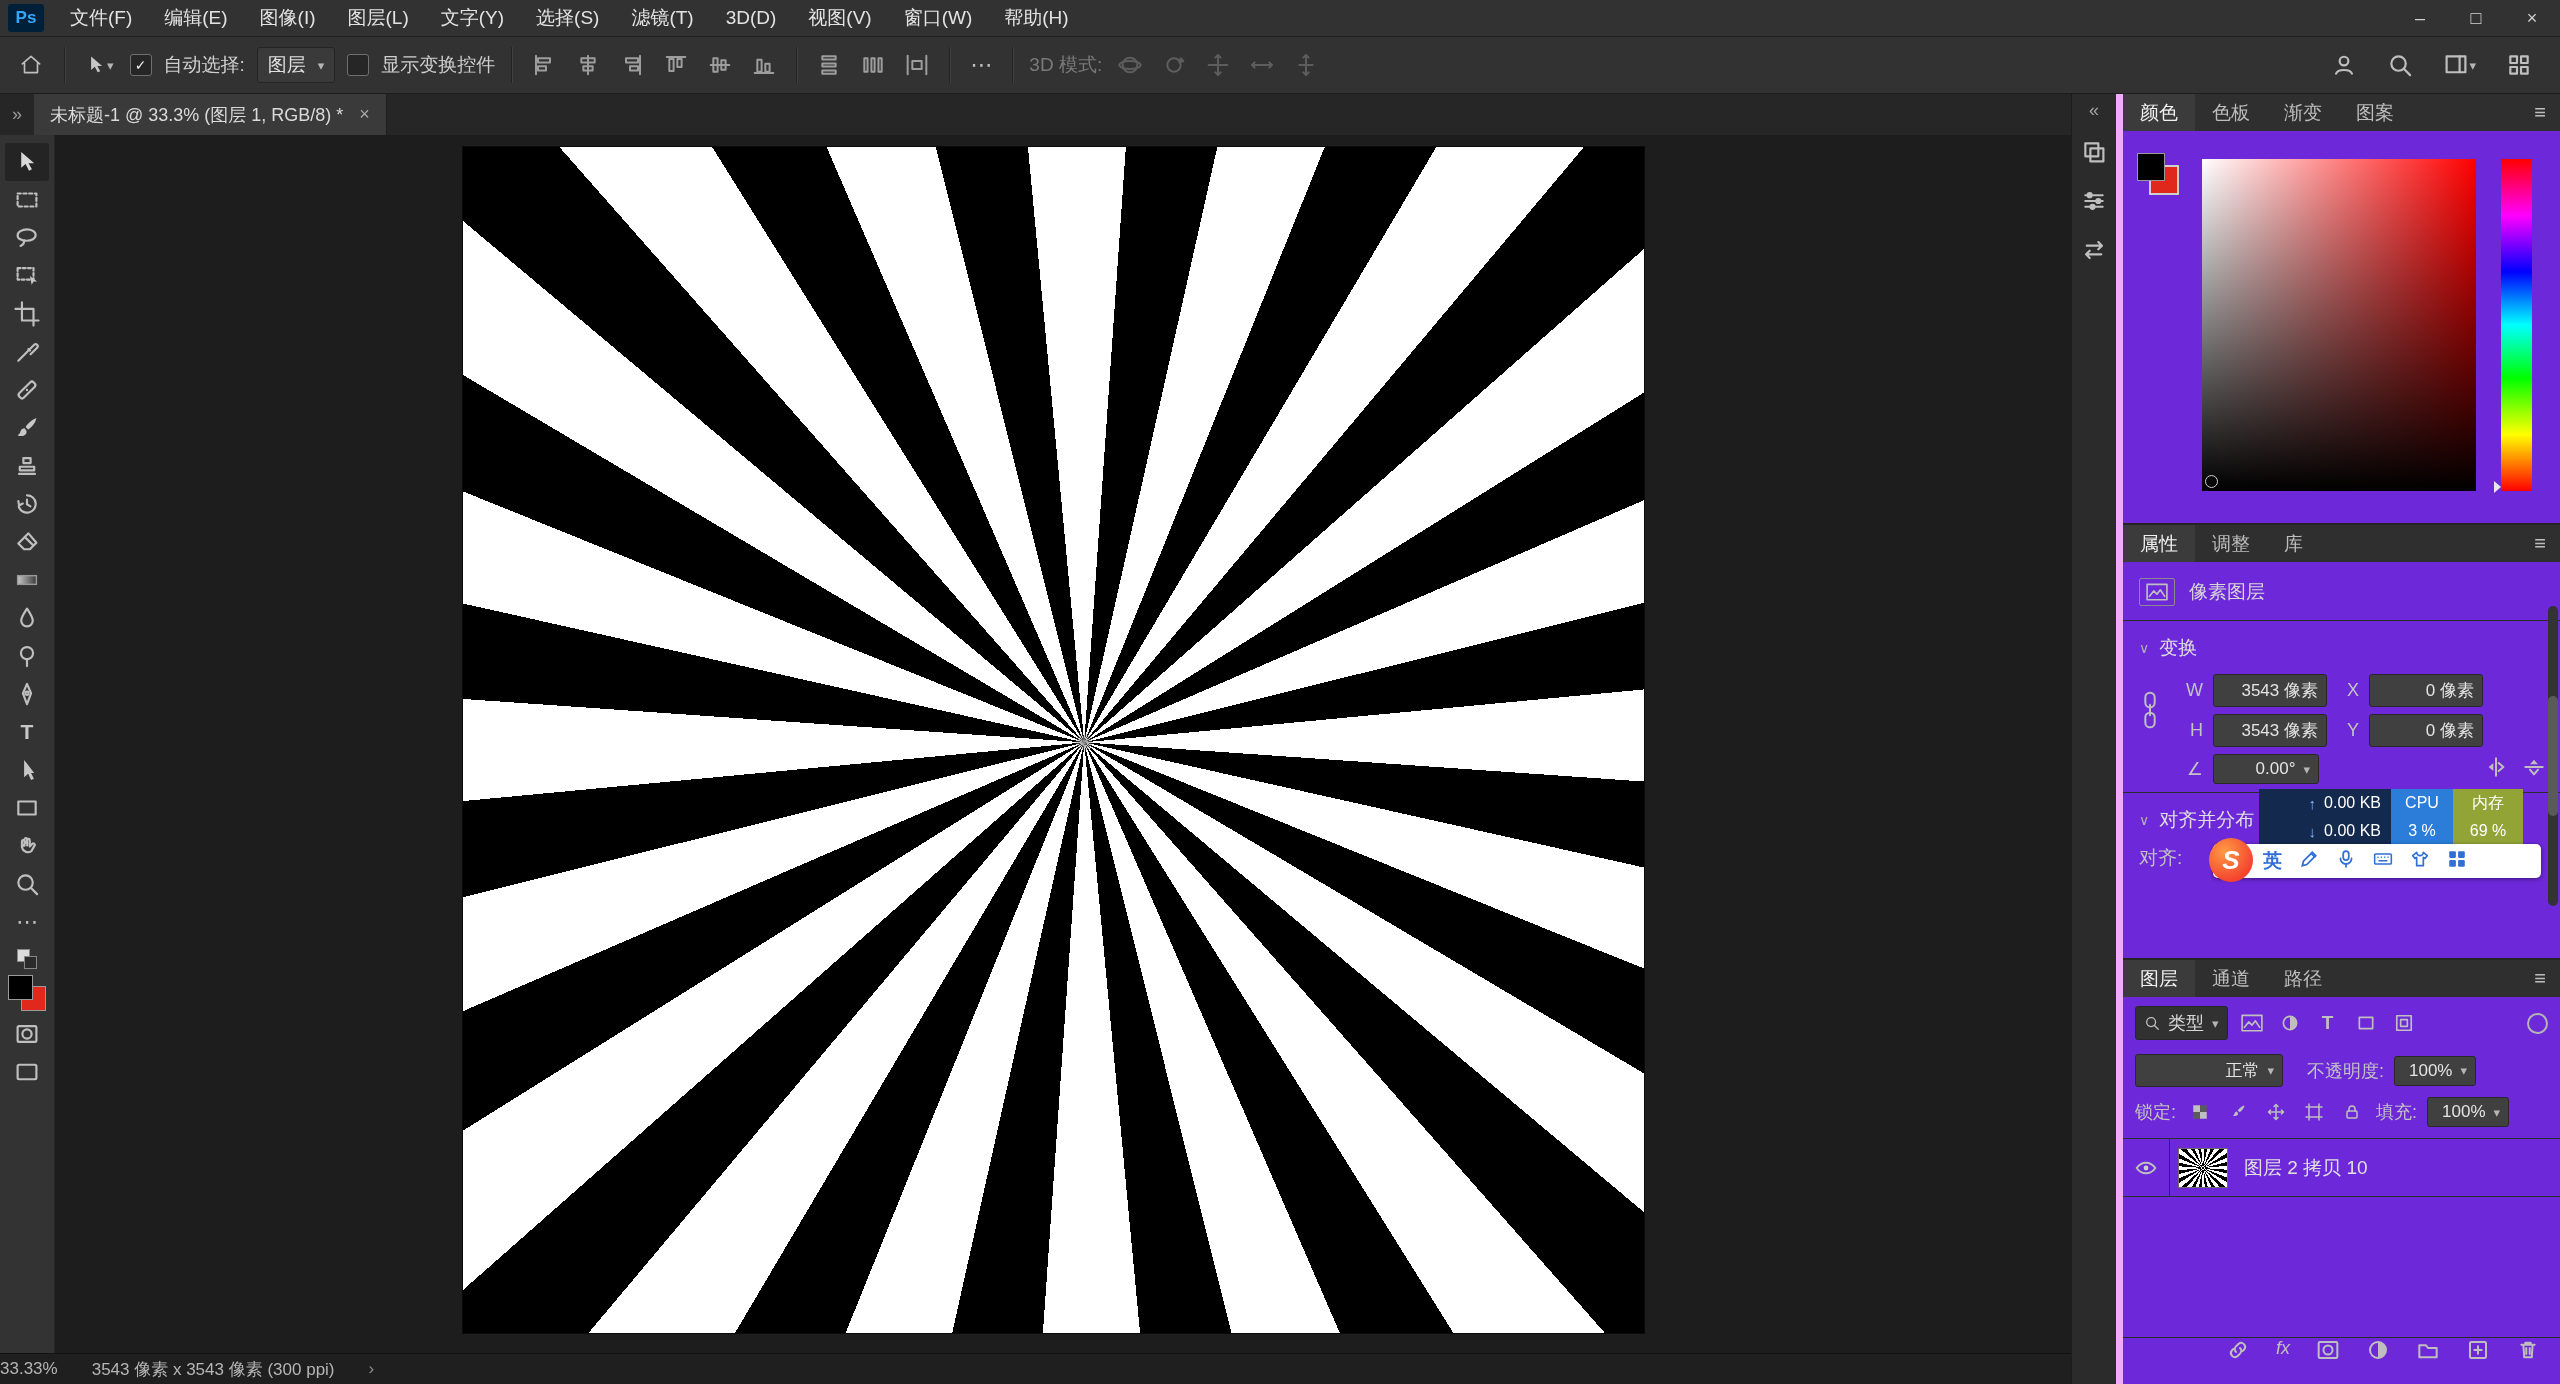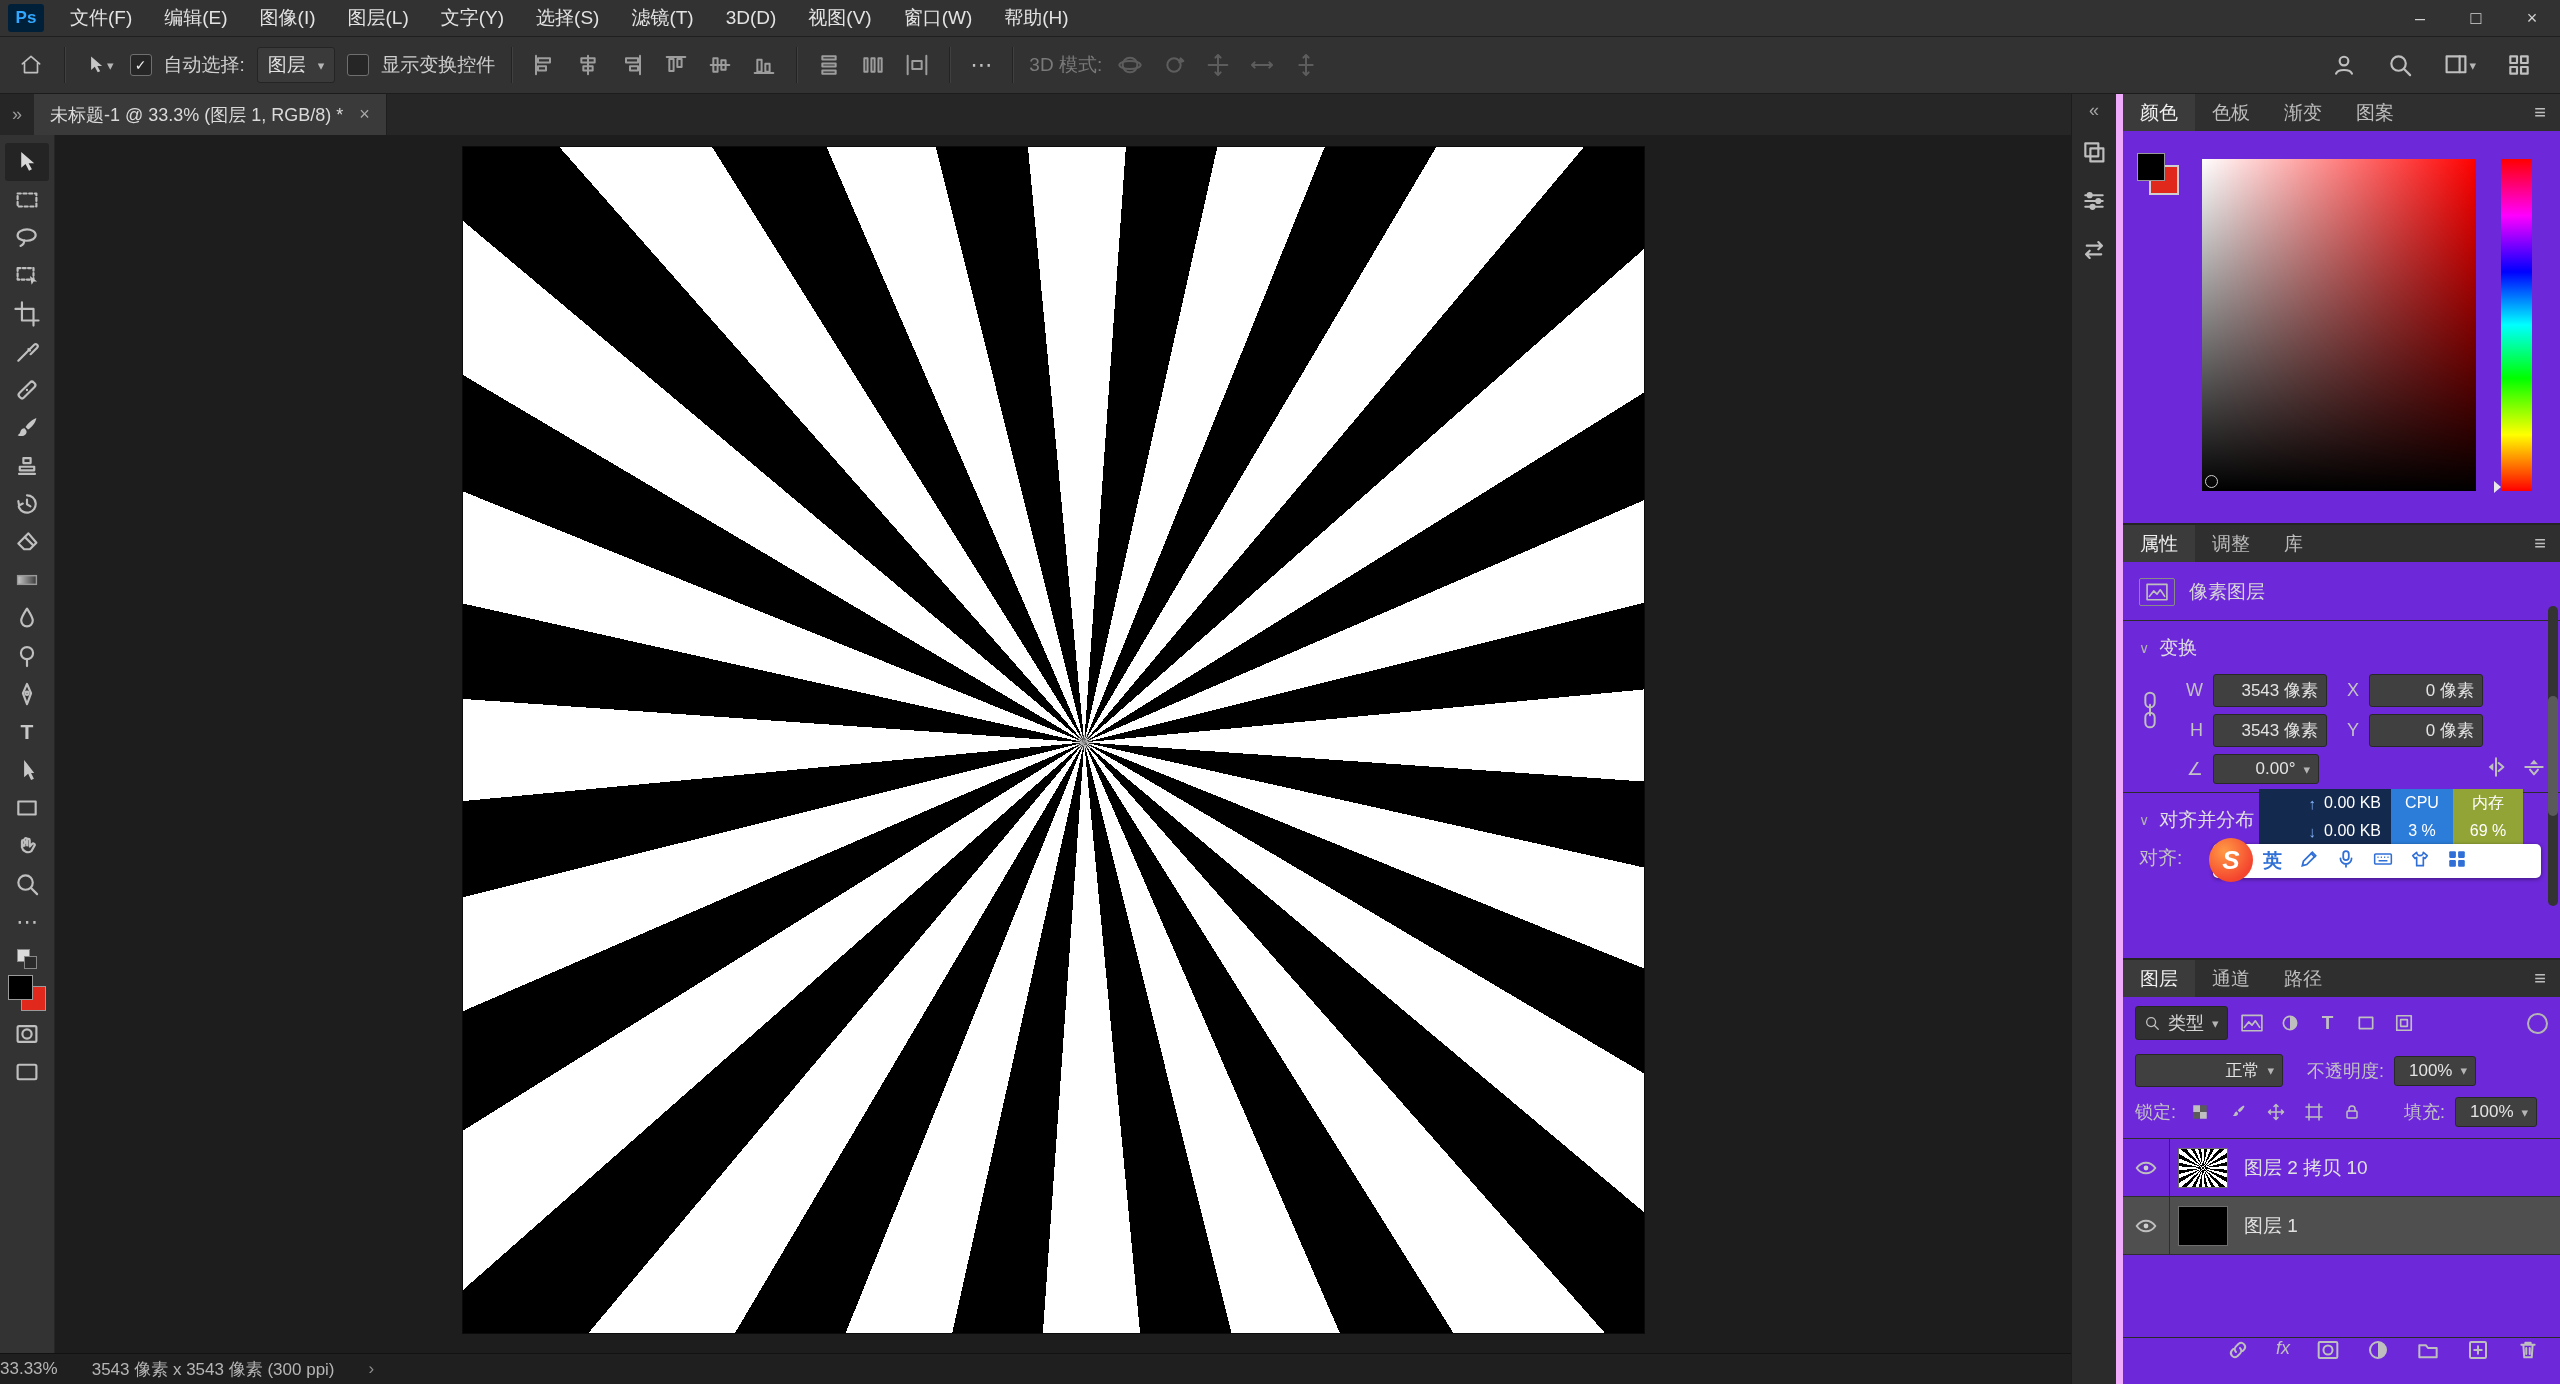--- a/index.html
+++ b/index.html
@@ -694,47 +694,37 @@
             <svg class="ic" width="18" height="18" viewBox="0 0 18 18">
                 <path d="M4 1v16M14 1v16M1 4h16M1 14h16"></path>
               </svg>
             </span>
           <span class="ficon">
             <svg class="ic" width="18" height="18" viewBox="0 0 18 18">
                 <rect x="4" y="8" width="10" height="7" rx="1"></rect>
                 <path d="M6 8V6a3 3 0 0 1 6 0v2"></path>
               </svg>
             </span>
-          <span class="rlabel" style="margin-left:28px;">填充:</span>
+          <span class="rlabel" style="margin-left:0;">填充:</span>
           <div class="field small" style="min-width:64px;">
             <span>100%</span>
             <span class="dd">▾</span>
           </div>
         </div>
 
         <div class="layer-list">
           <div class="layer-row">
             <span class="eye-cell">
               <svg class="ic" width="24" height="24" viewBox="0 0 18 18">
                   <path d="M2 9s2.8-4 7-4 7 4 7 4-2.8 4-7 4-7-4-7-4z"></path>
                   <circle cx="9" cy="9" r="1.8" fill="#cfcfcf" stroke="none"></circle>
                 </svg>
               </span>
             <div class="thumb" style="background: repeating-conic-gradient(from 4deg, rgb(0, 0, 0) 0deg, rgb(0, 0, 0) 8.6deg, rgb(255, 255, 255) 8.6deg, rgb(255, 255, 255) 18deg);"></div>
             <span class="lname">图层 2 拷贝 10</span>
-          </div>
-          <div class="layer-row selected">
-            <span class="eye-cell">
-              <svg class="ic" width="24" height="24" viewBox="0 0 18 18">
-                  <path d="M2 9s2.8-4 7-4 7 4 7 4-2.8 4-7 4-7-4-7-4z"></path>
-                  <circle cx="9" cy="9" r="1.8" fill="#cfcfcf" stroke="none"></circle>
-                </svg>
-              </span>
-            <div class="thumb black"></div>
-            <span class="lname">图层 1</span>
           </div>
         </div>
 
         <div class="layers-footer">
           <span>
             <svg class="ic" width="24" height="24" viewBox="0 0 18 18">
                 <path d="M7.5 10.5a3 3 0 0 1 0-4.2l2-2a3 3 0 0 1 4.2 4.2l-1.2 1.2M10.5 7.5a3 3 0 0 1 0 4.2l-2 2a3 3 0 0 1-4.2-4.2l1.2-1.2"></path>
               </svg></span>
           <span class="fx-label">fx</span>
           <span>

